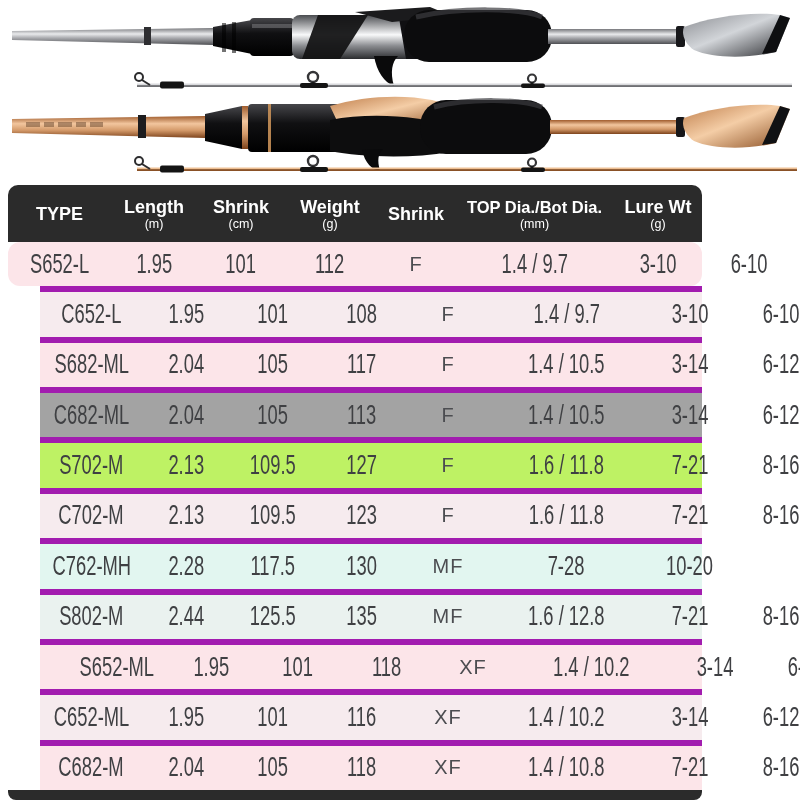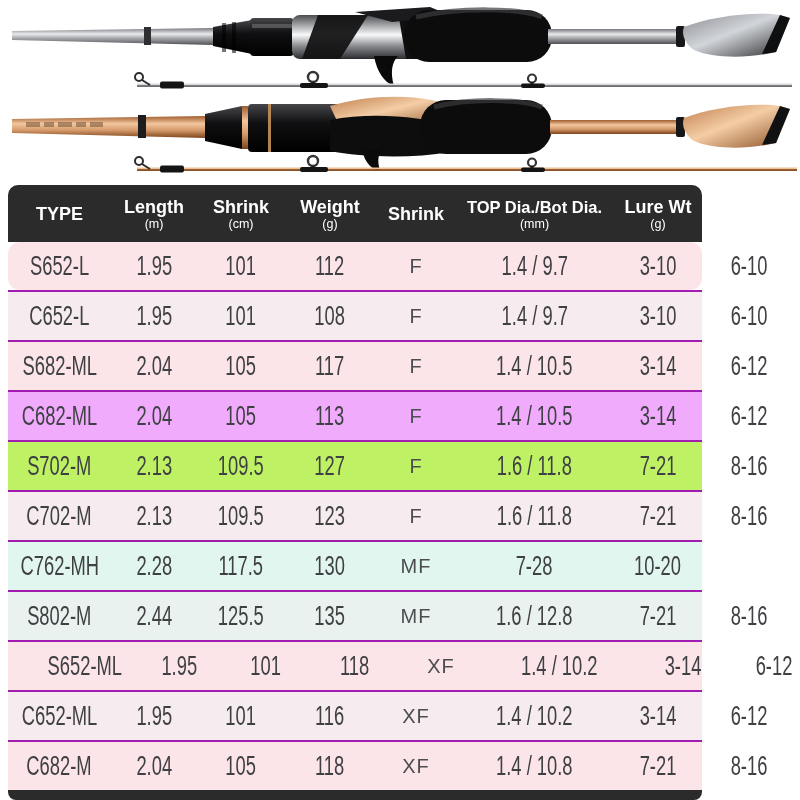--- a/index.html
+++ b/index.html
@@ -15,21 +15,21 @@
            display:grid; grid-template-columns:103px 86px 88px 90px 82px 155px 92px 91px;
            align-items:center; }
   .hc { display:flex; flex-direction:column; align-items:center; justify-content:center; }
   .hl { color:#fff; font-size:18px; font-weight:bold; line-height:20px; white-space:nowrap; }
   .thead .hc:nth-child(6) .hl { font-size:16.5px; }
   .hu { color:#fff; font-size:12.5px; font-weight:normal; line-height:14px; min-height:2px; }
 
   .tbody { height:548px; display:flex; flex-direction:column; }
   .trow { flex:1; display:grid; grid-template-columns:103px 86px 88px 90px 82px 155px 92px 91px;
           align-items:center; }
-  .trow + .trow { border-top:2px solid #a21caf; }
+  .trow + .trow { border-top:6px solid #a21caf;margin-left:32px; }
   .tc { display:flex; justify-content:center; align-items:center; overflow:visible; }
   .cnd { display:inline-block; font-size:27px; color:#3f4043;
          transform:scaleX(0.68); white-space:nowrap; }
   .act { display:inline-block; font-size:20px; color:#4c4d51; letter-spacing:1px; }
 
   .tfoot { height:10px; background:#2b2b2b; border-radius:0 0 8px 8px; }
 </style>
 </head>
 <body>
 
@@ -250,21 +250,21 @@
           <div class="tc">
             <span class="cnd">1.4 / 10.5</span>
           </div>
           <div class="tc">
             <span class="cnd">3-14</span>
           </div>
           <div class="tc">
             <span class="cnd">6-12</span>
           </div>
         </div>
-        <div class="trow" style="background: #f0abfc;">
+        <div class="trow" style="background: #a3a3a3;">
           <div class="tc">
             <span class="cnd">C682-ML</span>
           </div>
           <div class="tc">
             <span class="cnd">2.04</span>
           </div>
           <div class="tc">
             <span class="cnd">105</span>
           </div>
           <div class="tc">

